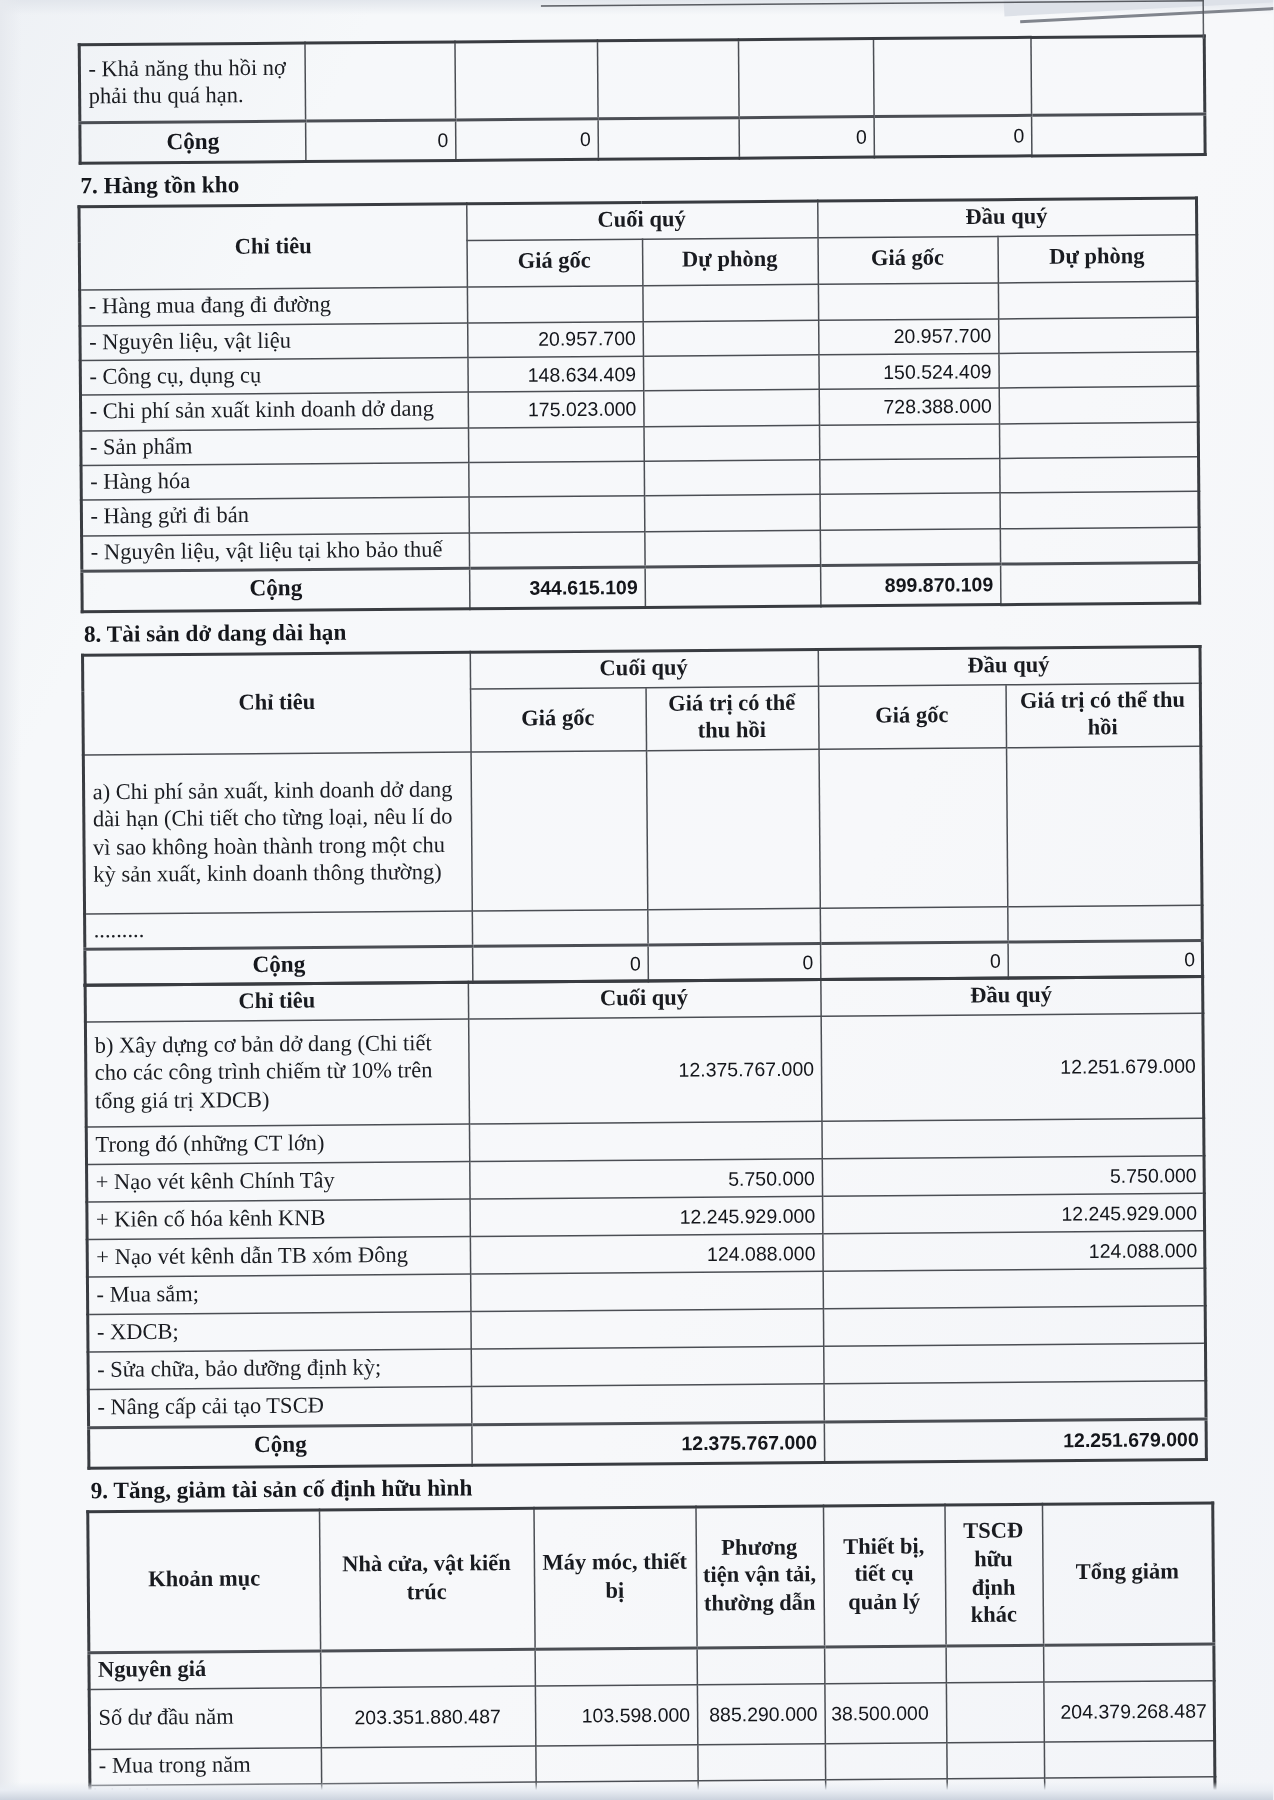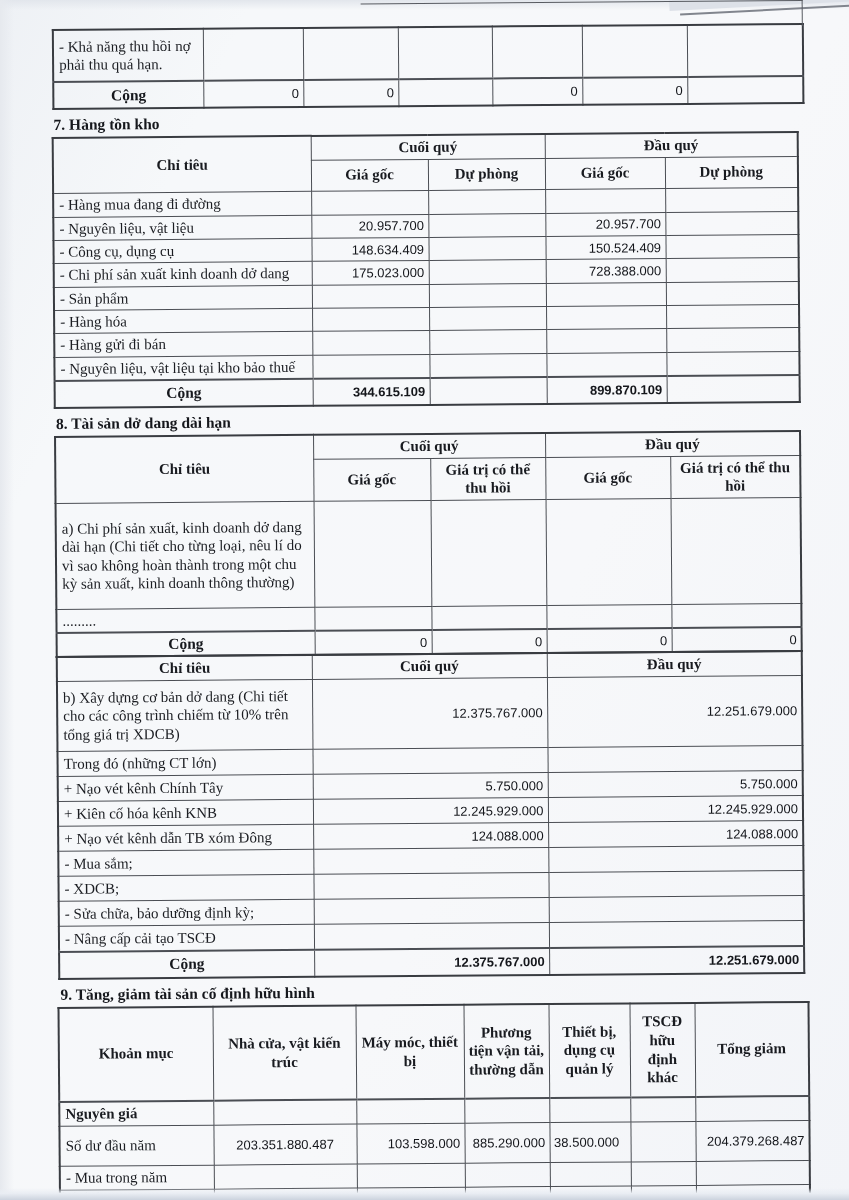--- a/index.html
+++ b/index.html
@@ -298,21 +298,21 @@
           <col style="width:81px">
           <col style="width:65px">
           <col style="width:114px">
         </colgroup>
       <tbody>
           <tr style="height:94px;">
         <td class="hdr">Khoản mục</td>
         <td class="hdr">Nhà cửa, vật kiến trúc</td>
         <td class="hdr">Máy móc, thiết bị</td>
         <td class="hdr">Phương tiện vận tải, thường dẫn</td>
-        <td class="hdr">Thiết bị, dụng cụ quản lý</td>
+        <td class="hdr">Thiết bị, tiết cụ quản lý</td>
         <td class="hdr">TSCĐ hữu định khác</td>
         <td class="hdr">Tổng giảm</td>
       </tr>
       <tr class="totrow" style="height:25px;">
         <td class="lbl b">Nguyên giá</td>
         <td class="num"></td>
         <td class="num"></td>
         <td class="num"></td>
         <td class="num"></td>
         <td class="num"></td>

